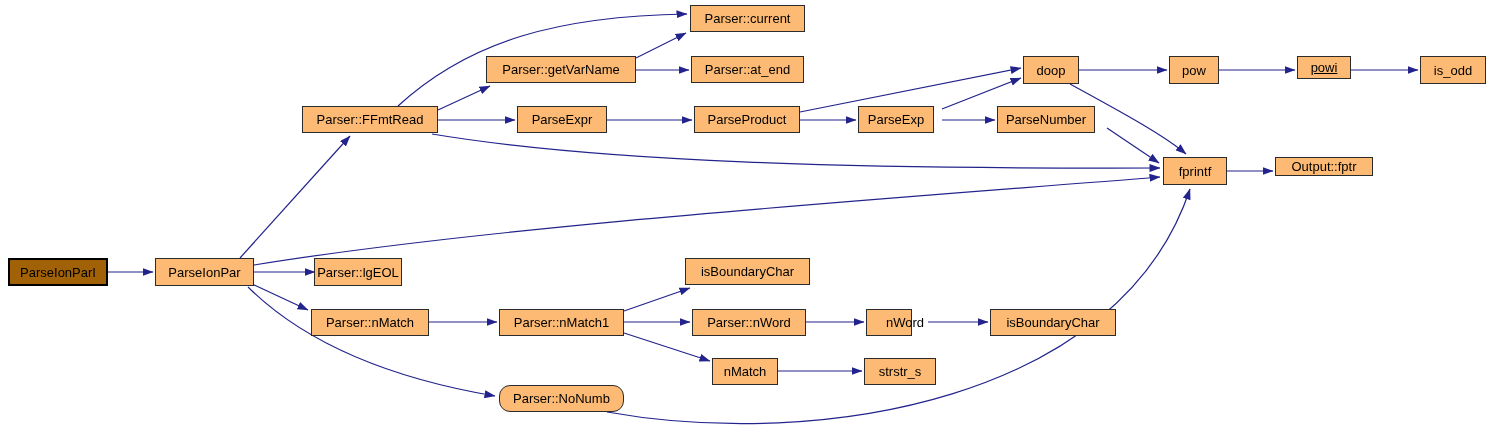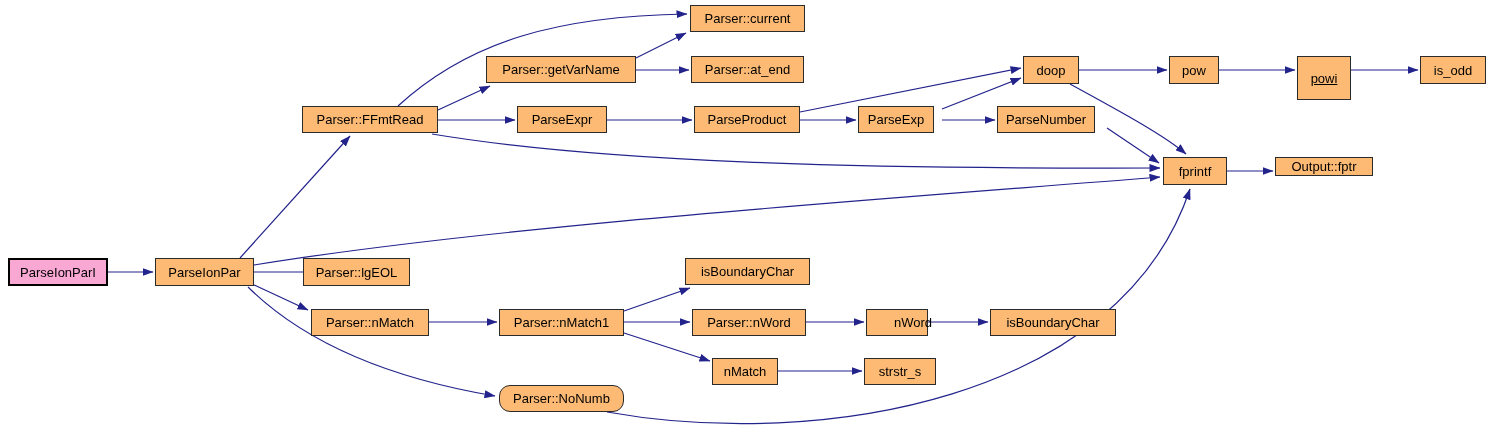--- a/index.html
+++ b/index.html
@@ -15,21 +15,21 @@
     position:absolute;
     box-sizing:border-box;
     background:#fdba74;
     border:1px solid #2b2b2b;
     display:flex;align-items:center;justify-content:center;
     font-size:13px;color:#000;
     white-space:nowrap;
     cursor:pointer;
   }
   .node.highlight{
-    background:#f9a8d4;
+    background:#a16207;
     border:2px solid #000000;
   }
   .edge{fill:none;stroke:#23238c;stroke-width:1.2px;}
 </style>
 </head>
 <body>
 
 <div id="canvas">
   <svg id="edge-layer" width="1491" height="442" viewBox="0 0 1491 442" xmlns="http://www.w3.org/2000/svg">
     <defs>
@@ -67,38 +67,38 @@
         <path class="edge" d="M624,333 L710,361" marker-end="url(#arrowhead)" stroke="#23238c"></path>
         <path class="edge" d="M806,322 L864,322" marker-end="url(#arrowhead)" stroke="#23238c"></path>
         <path class="edge" d="M928,322 L988,322" marker-end="url(#arrowhead)" stroke="#23238c"></path>
         <path class="edge" d="M778,371 L862,371" marker-end="url(#arrowhead)" stroke="#23238c"></path>
         <path class="edge" d="M607,412 C820,450 1120,400 1190,189" marker-end="url(#arrowhead)" stroke="#23238c"></path>
       </g>
   </svg>
   <div id="nodes">
       <div class="node highlight" style="left: 8px; top: 258px; width: 100px; height: 28px;">ParseIonParI</div>
       <div class="node" style="left: 155px; top: 258px; width: 99px; height: 28px;">ParseIonPar</div>
-      <div class="node" style="left: 303px; top: 258px; width: 107px; height: 28px;">Parser::lgEOL</div>
+      <div class="node" style="left: 314px; top: 258px; width: 88px; height: 28px;">Parser::lgEOL</div>
       <div class="node" style="left: 302px; top: 106px; width: 136px; height: 27px;">Parser::FFmtRead</div>
       <div class="node" style="left: 486px; top: 56px; width: 150px; height: 27px;">Parser::getVarName</div>
       <div class="node" style="left: 690px; top: 5px; width: 115px; height: 27px;">Parser::current</div>
       <div class="node" style="left: 691px; top: 56px; width: 113px; height: 27px;">Parser::at_end</div>
       <div class="node" style="left: 517px; top: 106px; width: 90px; height: 27px;">ParseExpr</div>
       <div class="node" style="left: 694px; top: 106px; width: 106px; height: 27px;">ParseProduct</div>
       <div class="node" style="left: 858px; top: 106px; width: 76px; height: 27px;">ParseExp</div>
       <div class="node" style="left: 997px; top: 106px; width: 98px; height: 27px;">ParseNumber</div>
       <div class="node" style="left: 1023px; top: 56px; width: 56px; height: 28px;">doop</div>
       <div class="node" style="left: 1169px; top: 56px; width: 50px; height: 28px;">pow</div>
-      <div class="node" style="left: 1297px; top: 56px; width: 54px; height: 44px; text-decoration: underline;">powi</div>
+      <div class="node" style="left: 1297px; top: 56px; width: 54px; height: 23px; text-decoration: underline;">powi</div>
       <div class="node" style="left: 1420px; top: 56px; width: 66px; height: 28px;">is_odd</div>
       <div class="node" style="left: 1163px; top: 157px; width: 64px; height: 28px;">fprintf</div>
       <div class="node" style="left: 1275px; top: 157px; width: 98px; height: 19px;">Output::fptr</div>
       <div class="node" style="left: 685px; top: 258px; width: 125px; height: 27px;">isBoundaryChar</div>
       <div class="node" style="left: 311px; top: 309px; width: 118px; height: 27px;">Parser::nMatch</div>
       <div class="node" style="left: 499px; top: 309px; width: 125px; height: 27px;">Parser::nMatch1</div>
       <div class="node" style="left: 692px; top: 309px; width: 114px; height: 27px;">Parser::nWord</div>
-      <div class="node" style="left: 866px; top: 309px; width: 62px; height: 27px; padding-left: 32px;">nWord</div>
+      <div class="node" style="left: 866px; top: 309px; width: 46px; height: 27px; padding-left: 32px;">nWord</div>
       <div class="node" style="left: 990px; top: 309px; width: 126px; height: 27px;">isBoundaryChar</div>
       <div class="node" style="left: 712px; top: 358px; width: 66px; height: 27px;">nMatch</div>
       <div class="node" style="left: 864px; top: 358px; width: 72px; height: 27px;">strstr_s</div>
       <div class="node" style="left: 499px; top: 385px; width: 125px; height: 27px; border-radius: 11px;">Parser::NoNumb</div>
     </div>
 </div>
 
 </body></html>

